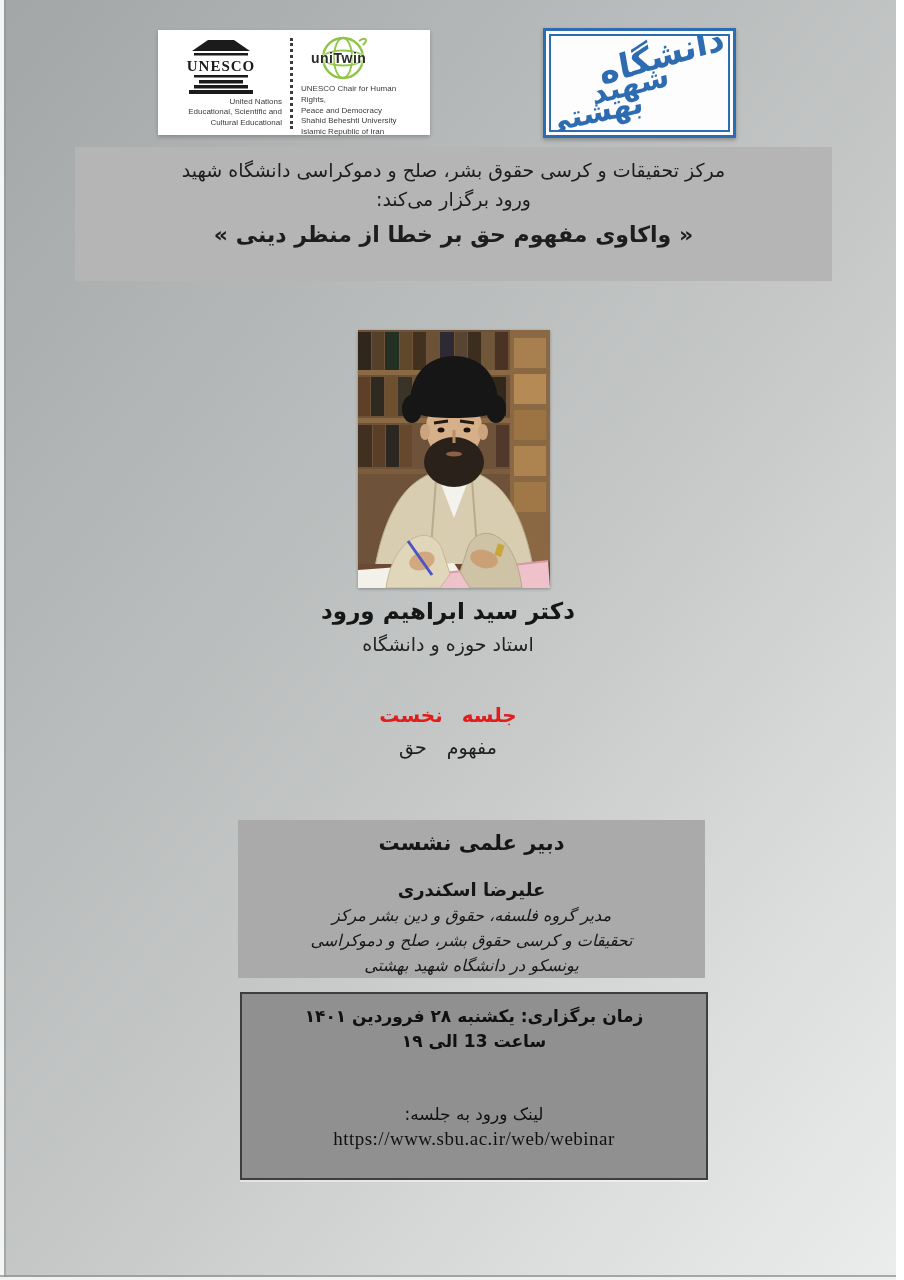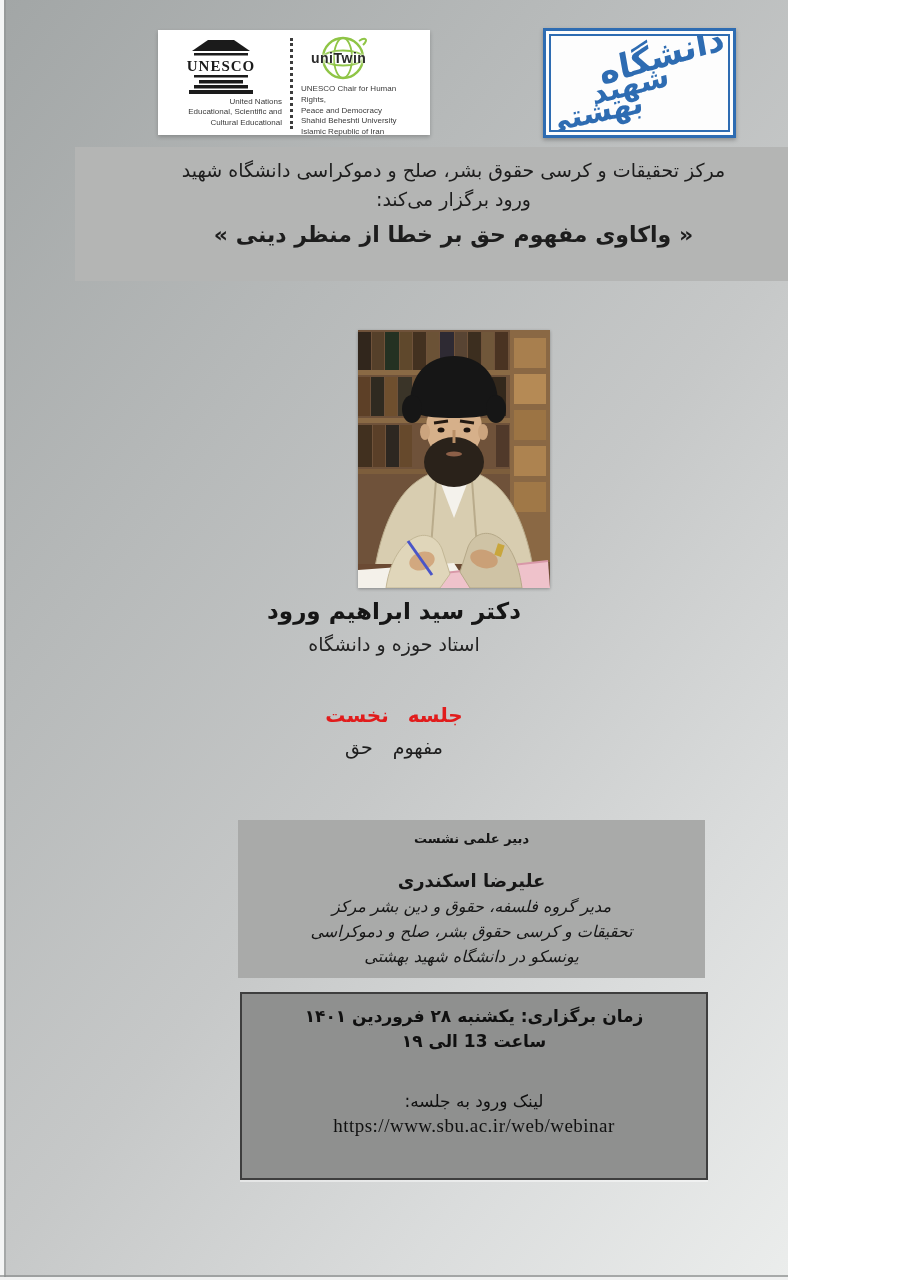--- a/index.html
+++ b/index.html
@@ -1,20 +1,20 @@
 <!DOCTYPE html>
 <html lang="fa"><head>
 <meta charset="utf-8">
 <style>
   * { margin:0; padding:0; box-sizing:border-box; }
   html,body { width:904px; }
   body { font-family:"DejaVu Sans", sans-serif; }
 
   .poster {
-    position:relative; width:788px; height:1280px; overflow:hidden;
+    position:relative; width:896px; height:1280px; overflow:hidden;
     background:linear-gradient(128deg, #a2a6a6 0%, #b6b9b9 30%, #c6c8c8 55%, #dadcdc 78%, #ebedec 100%);
   }
   .edge-left-white { position:absolute; left:0; top:0; width:4px; height:100%; background:#f4f5f5; }
   .edge-left-gray  { position:absolute; left:4px; top:0; width:2px; height:100%; background:#8f9393; opacity:.6; }
   .edge-bottom-dark { position:absolute; left:0; bottom:3px; width:100%; height:2px; background:#8a8d8d; opacity:.7; }
   .edge-bottom-light{ position:absolute; left:0; bottom:0; width:100%; height:3px; background:#f0f1f1; }
 
   
   .logo-card {
     position:absolute; left:158px; top:30px; width:272px; height:105px;
@@ -66,33 +66,33 @@
   .session-label { position:absolute; top:703px; left:0; width:100%; text-align:center; direction:rtl;
                    font-size:20px; font-weight:bold; letter-spacing:3px; word-spacing:12px; }
   .session-topic { position:absolute; top:736px; left:0; width:100%; text-align:center; direction:rtl;
                    font-size:19px; letter-spacing:4px; word-spacing:14px; color:#1e1e1e; }
 
   
   .secretary-box {
     position:absolute; left:238px; top:820px; width:467px; height:158px;
     background:#a9aaa9; text-align:center; direction:rtl; color:#161616;
   }
-  .sec-heading { padding-top:11px; font-size:13px; font-weight:bold; letter-spacing:2px; }
+  .sec-heading { padding-top:11px; font-size:21px; font-weight:bold; letter-spacing:2px; }
   .sec-name { margin-top:24px; font-size:18px; font-weight:bold; letter-spacing:3px; }
   .sec-desc { margin-top:4px; font-size:16px; letter-spacing:2px; line-height:1.55;font-style:italic; }
 
   
   .time-box {
     position:absolute; left:240px; top:992px; width:468px; height:188px;
     background:#8f908f; border:2px solid #3e3e3e; text-align:center; direction:rtl; color:#101010;
     box-shadow:0 2px 0 rgba(255,255,255,.45);
   }
   .time-date { margin-top:12px; font-size:17px; font-weight:bold; letter-spacing:2px; }
   .time-hours { margin-top:5px; font-size:17px; font-weight:bold; letter-spacing:3px; }
-  .link-label { margin-top:40px; font-size:17px; letter-spacing:3px; }
+  .link-label { margin-top:53px; font-size:17px; letter-spacing:3px; }
   .link-url { display:block; margin-top:4px; direction:ltr; font-family:"Liberation Serif", serif;
               font-size:19px; color:#101010; text-decoration:none; letter-spacing:.5px; }
 </style>
 </head>
 <body>
 
 <div class="poster">
   <div class="edge-left-white"></div>
   <div class="edge-left-gray"></div>
   <div class="edge-bottom-dark"></div>

